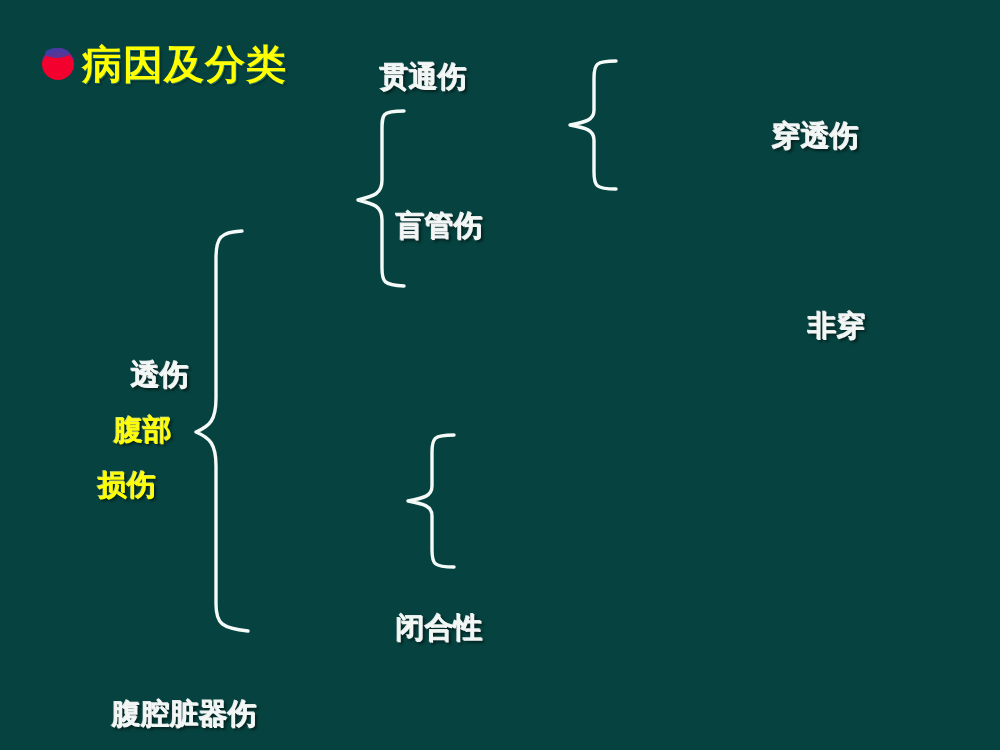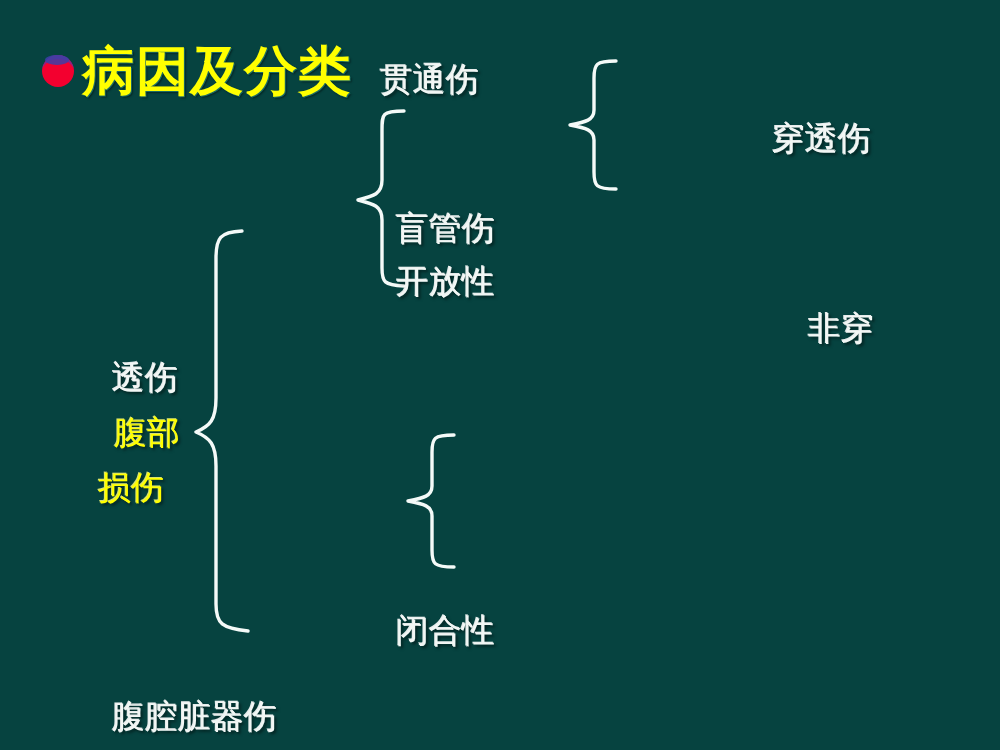--- a/index.html
+++ b/index.html
@@ -41,38 +41,38 @@
     left: 3px;
     top: 0px;
     width: 24px;
     height: 10px;
     border-radius: 50%;
     background: #3b3fa8;
     opacity: .85;
   }
   .title-text {
     color: #ffff00;
-    font-size: 53px;
+    font-size: 40px;
     font-weight: 700;
     line-height: 1;
     letter-spacing: 1px;
     white-space: nowrap;
     text-shadow:
        1px 1px 0 #1c6c63,
        2px 2px 2px rgba(0,0,0,.45);
   }
 
   
   .lbl {
     position: absolute;
     white-space: nowrap;
     line-height: 1;
     color: #f2f7f5;
-    font-size: 33px;
-    font-weight: 400;
+    font-size: 29px;
+    font-weight: 700;
     text-shadow:
       -1px -1px 0 rgba(255,255,255,.9),
        2px 2px 3px rgba(0,0,0,.55);
   }
   .lbl.yellow {
     color: #ffff00;
     text-shadow:
       -1px -1px 0 rgba(255,255,120,.85),
        2px 2px 3px rgba(0,0,0,.5);
     text-align: center;
@@ -147,25 +147,24 @@
                C 30 132, 32 135, 52 135" stroke-width="3.4"></path>
     </svg>
   </div>
 
   <div class="lbl" style="left:380px; top:63px;">贯通伤</div>
 
   <div class="lbl" style="left:772px; top:122px;">穿透伤</div>
 
   <div class="lbl" style="left:396px; top:212px;">盲管伤</div>
 
-  <div class="lbl" style="left:396px; top:265px;">开放性</div>
 
   <div class="lbl" style="left:808px; top:312px;">非穿</div>
 
-  <div class="lbl" style="left:112px; top:361px;">透伤</div>
+  <div class="lbl" style="left:131px; top:361px;">透伤</div>
 
   <div class="lbl yellow" style="left:114px; top:416px;">腹部</div>
 
   <div class="lbl yellow" style="left:98px; top:471px;">损伤</div>
 
 
   <div class="lbl" style="left:112px; top:700px;">腹腔脏器伤</div>
 
   <div class="lbl" style="left:396px; top:614px;">闭合性</div>
 

